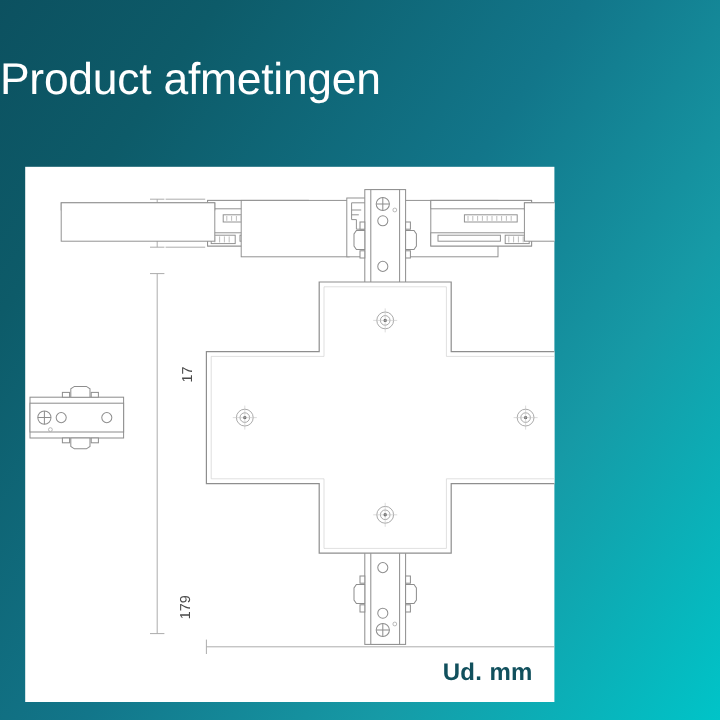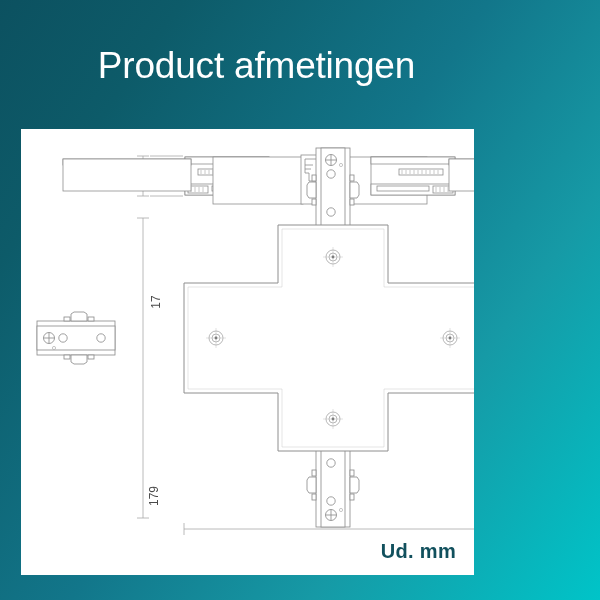--- a/index.html
+++ b/index.html
@@ -16,37 +16,35 @@
     position: relative;
     width: 600px;
     height: 600px;
     background: linear-gradient(125deg, #0c5160 0%, #0d5b69 18%, #12768a 48%, #169aa6 72%, #00c4c8 100%);
   }
   #page-title {
     position: absolute;
     left: 0;
     top: 44px;
     width: 513px;
-    text-align: center;
     color: #ffffff;
     font-size: 37px;
     font-weight: 300;
     letter-spacing: -0.2px;
     line-height: 44px;
     white-space: nowrap;
   }
   #drawing-card {
     position: absolute;
     left: 21px;
-    top: 129px;
+    top: 139px;
     width: 441px;
     height: 446px;
     background: #ffffff;
     overflow: hidden;
-    padding-left: 12px;
   }
   #unit-label {
     position: absolute;
     right: 18px;
     bottom: 12px;
     color: #11505d;
     font-size: 20px;
     font-weight: bold;
     letter-spacing: 0.3px;
   }

